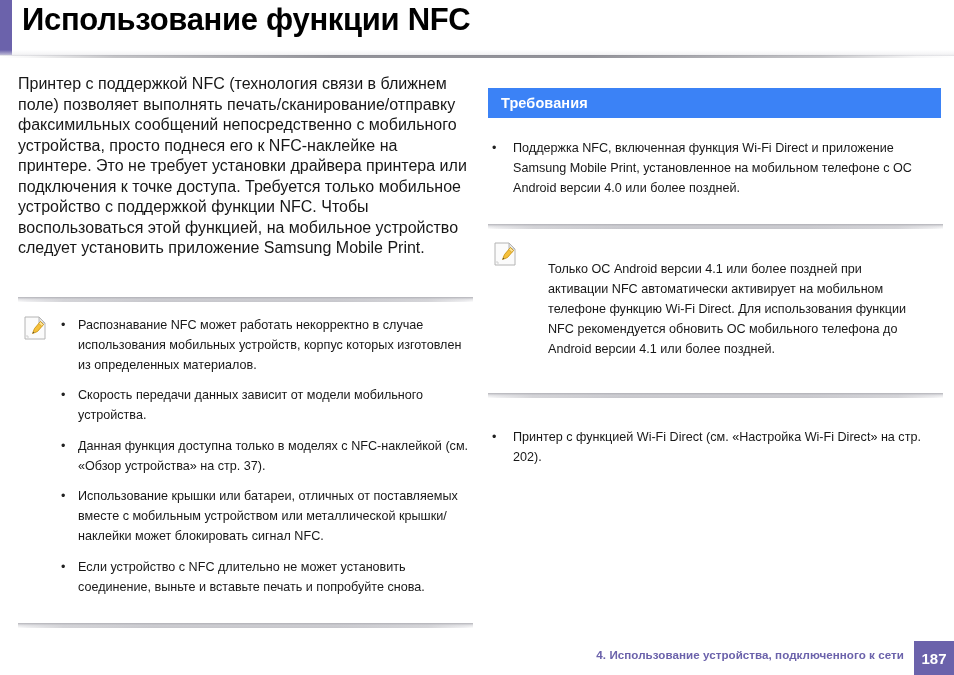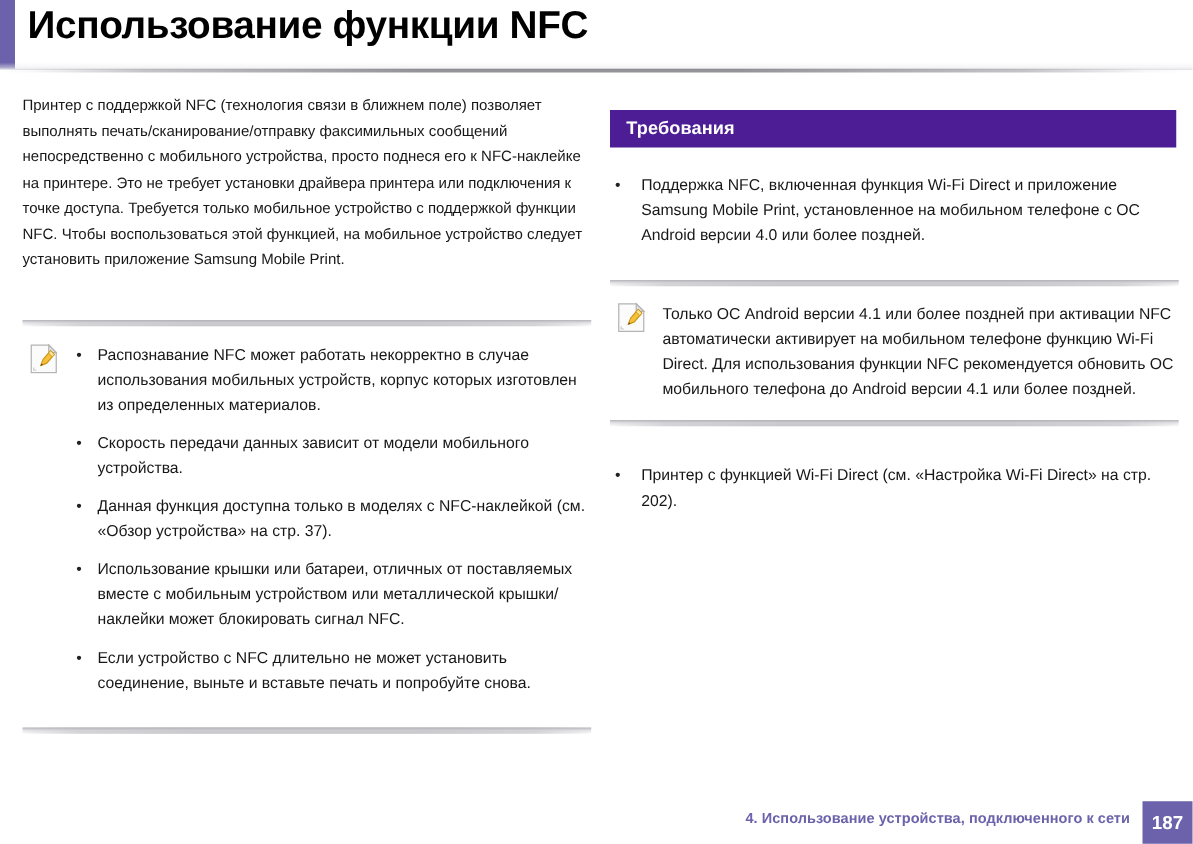--- a/index.html
+++ b/index.html
@@ -78,32 +78,32 @@
     width: 455px;
   }
   .col-right {
     position: absolute;
     left: 488px;
     top: 88px;
     width: 455px;
   }
 
   .body-par {
-    font-size: 12px;
+    font-size: 16px;
     line-height: 20.5px;
     color: #171717;
     margin: 0;
     text-align: left;
   }
 
   
   .section-bar {
     width: 453px;
     height: 30px;
-    background: #4c1d95;
+    background: #3b82f6;
     display: flex;
     align-items: center;
   }
   .section-bar-label {
     color: #ffffff;
     font-size: 14.5px;
     font-weight: bold;
     padding-left: 13px;
     letter-spacing: 0.1px;
   }
@@ -172,21 +172,21 @@
     margin-right: 14px;
     position: relative;
   }
   .note-icon svg { display: block; }
   .note-content {
     flex: 1 1 auto;
     font-size: 12.6px;
     line-height: 20.2px;
     color: #171717;
   }
-  .note-content p { margin: 0; }
+  .note-content p { margin: 18px; }
 
   
   .note-list {
     margin: 0;
     padding: 0;
     list-style: none;
   }
   .note-list .bullet-item {
     padding-left: 18px;
     margin-bottom: 10px;

